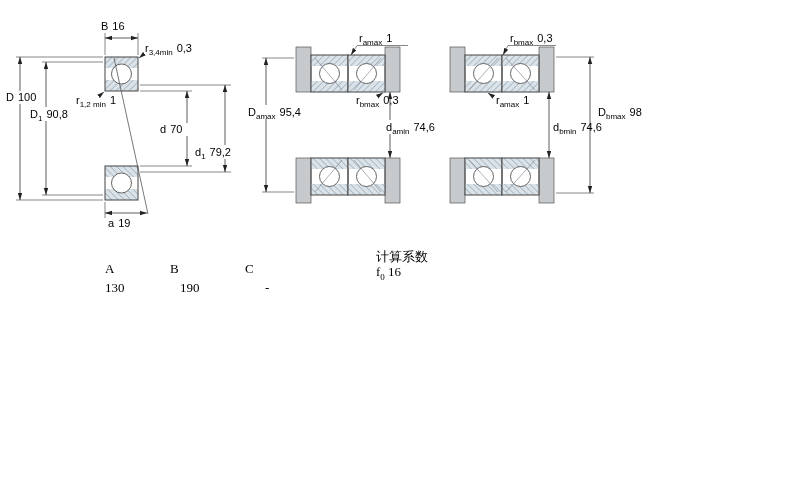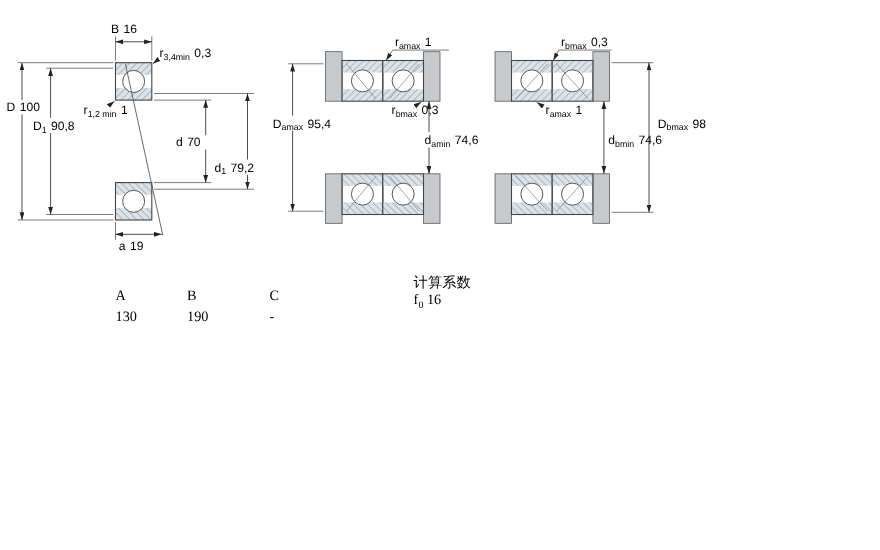--- a/index.html
+++ b/index.html
@@ -16,21 +16,21 @@
   .hint{stroke:#778;stroke-width:0.6;fill:none;}
   .strip{stroke:#555;stroke-width:0.7;}
   .ball{fill:#fff;stroke:#555;stroke-width:0.9;}
   .mask{fill:#fff;}
   .specs{position:absolute;font-family:"Liberation Serif",serif;font-size:13px;line-height:15px;}
   #preload{left:105px;top:249px;}
   #calc{left:345px;top:249px;margin-left:31px;}
   .bold{font-weight:bold;}
   .ptable{margin-top:12px;}
   .prow{display:grid;grid-template-columns:65px 75px 60px;}
-  .prow + .prow{margin-top:4px;}
+  .prow + .prow{margin-top:4px;gap:10px;}
   sub{font-size:9px;}
 </style>
 </head>
 <body>
 
 <svg width="800" height="242" viewBox="0 0 800 242">
   <defs>
     <pattern id="hatch" width="4.5" height="4.5" patternUnits="userSpaceOnUse" patternTransform="rotate(45)">
       <rect width="4.5" height="4.5" fill="#dbe3e9"></rect>
       <line x1="0" y1="0" x2="0" y2="4.5" stroke-width="1" stroke="#7e96a6"></line>

